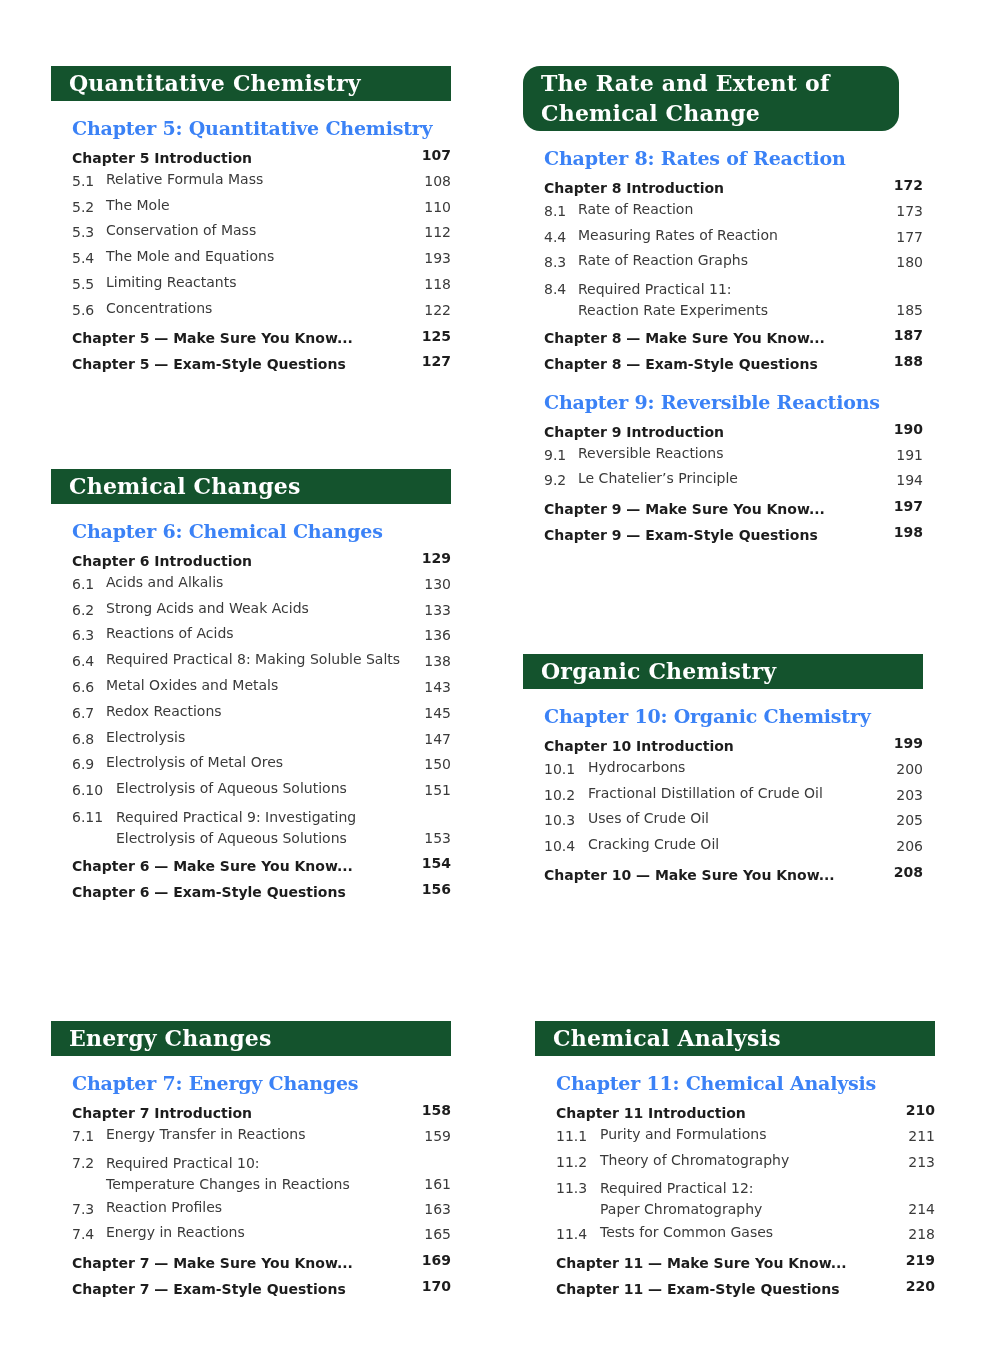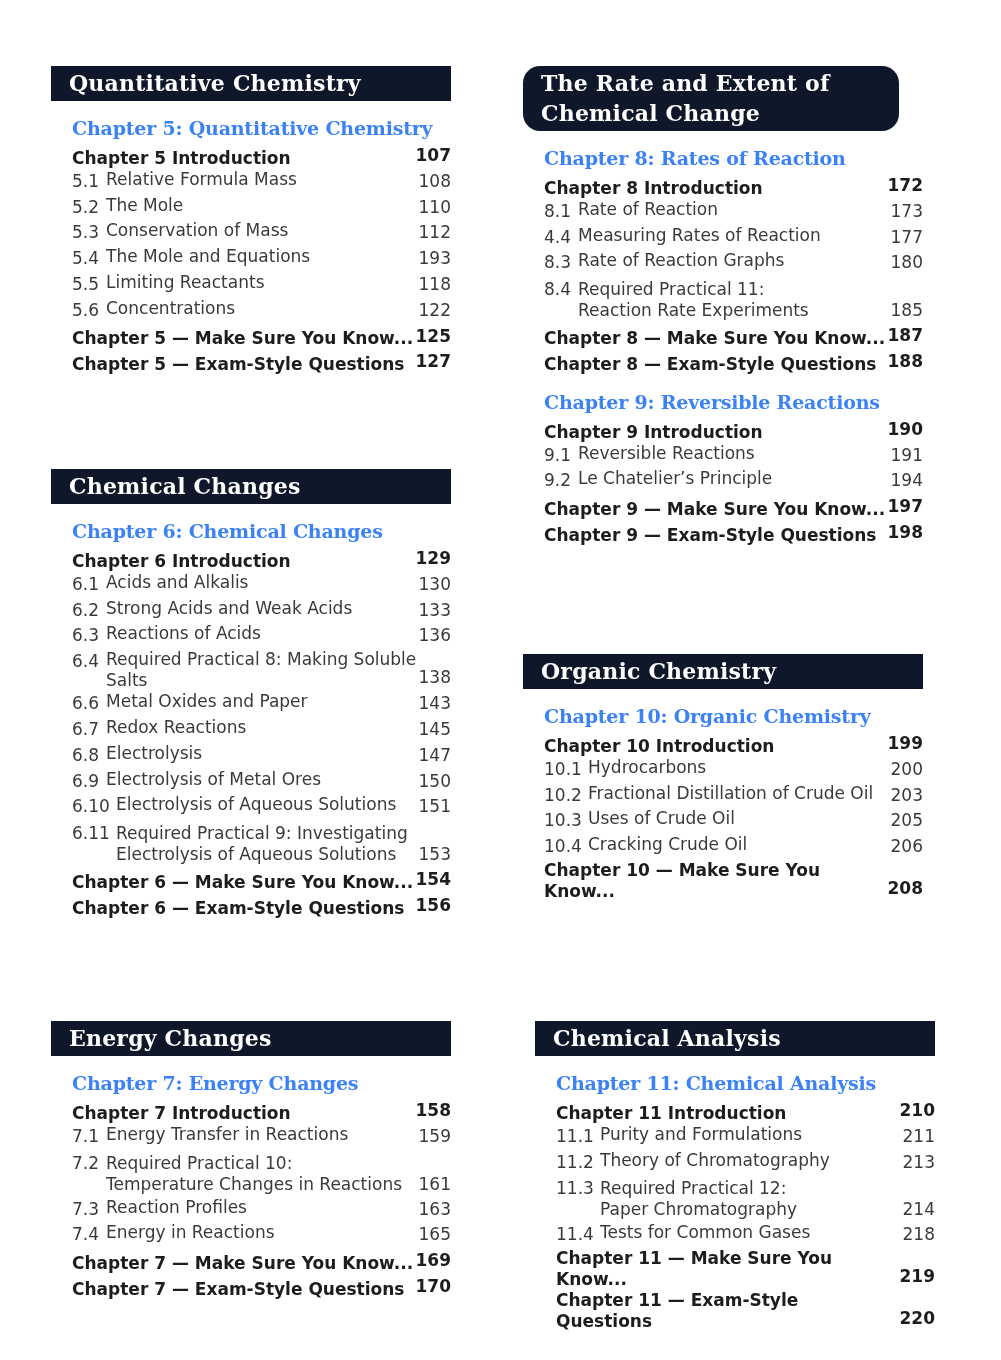--- a/index.html
+++ b/index.html
@@ -1,21 +1,21 @@
 <!DOCTYPE html>
 <html><head>
   <meta charset="utf-8">
   <style>
     html, body { margin: 0; padding: 0; background: #ffffff; }
     body { width: 1001px; height: 1360px; position: relative; overflow: hidden; font-family: "DejaVu Sans", sans-serif; color: #2a2a2a; }
     .section { position: absolute; width: 400px; }
-    .banner { background: #0f172a; color: #ffffff; font-family: "DejaVu Serif", serif; font-weight: bold; font-size: 22px; line-height: 30px; padding: 2px 18px 3px 18px; letter-spacing: 0.2px; }
+    .banner { background: #14532d; color: #ffffff; font-family: "DejaVu Serif", serif; font-weight: bold; font-size: 22px; line-height: 30px; padding: 2px 18px 3px 18px; letter-spacing: 0.2px; }
     .chapter { margin: 0 0 14px 0; }
     .chapter-title { font-family: "DejaVu Serif", serif; font-weight: bold; font-size: 19px; color: #3b82f6; padding-left: 21px; margin-top: 14px; margin-bottom: 2px; line-height: 26px; white-space: nowrap; letter-spacing: -0.2px; }
-    .entry { display: flex; justify-content: space-between; align-items: flex-end; padding-left: 21px; font-size: 17px; line-height: 25.8px; color: #3a3a3a; }
+    .entry { display: flex; justify-content: space-between; align-items: flex-end; padding-left: 21px; font-size: 14px; line-height: 25.8px; color: #3a3a3a; }
     .entry.bold { font-weight: bold; color: #1d1d1d; }
     .entry .label { display: flex; white-space: nowrap; }
     .entry .num { display: inline-block; min-width: 34px; }
     .entry.wide .num { min-width: 44px; }
     .entry .text { white-space: pre-line; line-height: 21px; }
     .entry.multi { line-height: 21px; padding-top: 3px; padding-bottom: 2px; }
     .entry .page { text-align: right; }
   </style>
 </head>
 <body>
@@ -121,21 +121,21 @@
         <div class="entry">
           <span class="label">
             <span class="num">6.4</span>
             <span class="text">Required Practical 8: Making Soluble Salts</span>
           </span>
           <span class="page">138</span>
         </div>
         <div class="entry">
           <span class="label">
             <span class="num">6.6</span>
-            <span class="text">Metal Oxides and Paper</span>
+            <span class="text">Metal Oxides and Metals</span>
           </span>
           <span class="page">143</span>
         </div>
         <div class="entry">
           <span class="label">
             <span class="num">6.7</span>
             <span class="text">Redox Reactions</span>
           </span>
           <span class="page">145</span>
         </div>

